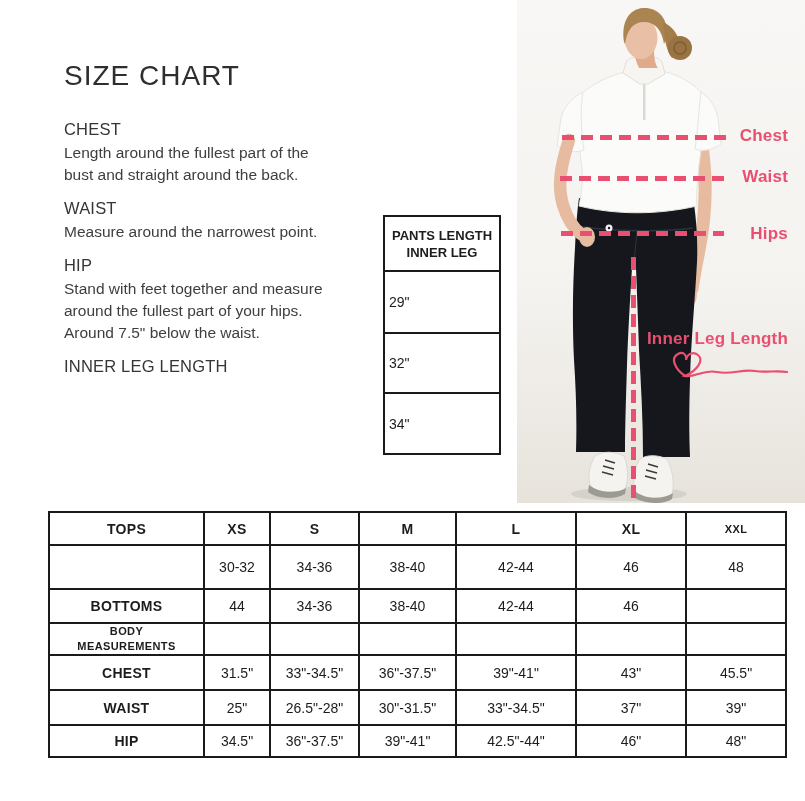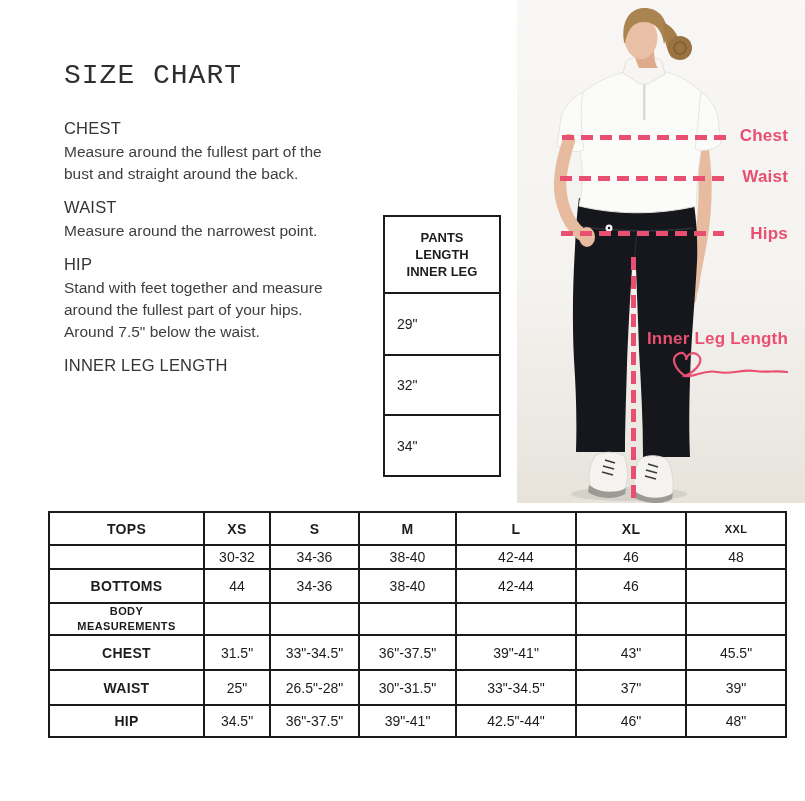--- a/index.html
+++ b/index.html
@@ -10,38 +10,37 @@
     background:#ffffff;
     font-family:"Liberation Sans","DejaVu Sans",sans-serif;
     color:var(--txt);
   }
 
   
   .intro{ position:absolute; left:64px; top:60px; width:320px; }
   .page-title{
     font-size:28px; font-weight:400; letter-spacing:1px; color:#2e2e2e;
     margin:0 0 28px 0;
-    font-family:Liberation Mono, monospace;
   }
   .instr h3{
     font-size:16.5px; font-weight:400; color:#353535;
     margin:0 0 3px 0; letter-spacing:.2px;
   }
   .instr p{
     font-size:15.5px; line-height:22px; margin:0 0 13px 0;
     white-space:pre-line; color:#3e3e3e;
   }
 
   
   .pants-table{
     position:absolute; left:383px; top:215px; width:118px;
     border-collapse:collapse; table-layout:fixed; color:#1d1d1d;
   }
   .pants-table th,.pants-table td{
-    border:2px solid var(--ink); vertical-align:middle; padding:12px;
+    border:2px solid var(--ink); vertical-align:middle; padding:4px;
   }
   .pants-table th{ height:55px; font-size:13px; font-weight:700; line-height:17px; white-space:pre-line; }
   .pants-table td{ height:60px; font-size:14px; font-weight:400; }
 
   
   .model-photo{
     position:absolute; left:517px; top:0; width:288px; height:503px; overflow:hidden;
     background:linear-gradient(180deg,#f8f7f5 0%,#f5f3f0 55%,#ebe8e2 88%,#e7e3db 100%);
   }
   .model-photo svg.figure{ position:absolute; left:0; top:0; }
@@ -65,32 +64,32 @@
     border-collapse:collapse; table-layout:fixed; color:#1c1c1c;
   }
   .size-table th,.size-table td{
     border:2px solid var(--ink); text-align:center; vertical-align:middle;
     padding:0; font-size:14px; font-weight:400;
   }
   .size-table th{ font-weight:700; letter-spacing:.3px; }
   .size-table .lbl{ font-weight:700; letter-spacing:.3px; }
   .size-table .sm{ font-size:11px; letter-spacing:.4px; }
   .pre{ white-space:pre-line; line-height:15px; }
-  tr.h0{ height:33px;border-radius:6px; } tr.r0{ height:24px; } tr.r1{ height:34px; }
+  tr.h0{ height:33px;border-radius:6px; } tr.r0{ height:44px; } tr.r1{ height:34px; }
   tr.r2{ height:28px; } tr.r3{ height:35px; } tr.r4{ height:35px; } tr.r5{ height:32px; }
 </style>
 </head>
 <body>
 
 <div class="intro">
   <h1 class="page-title">SIZE CHART</h1>
 
   <div class="instr">
     <h3>CHEST</h3>
-    <p>Measure around the fullest part of the
+    <p>Length around the fullest part of the
 bust and straight around the back.</p>
   </div>
   <div class="instr">
     <h3>WAIST</h3>
     <p>Measure around the narrowest point.</p>
   </div>
   <div class="instr">
     <h3>HIP</h3>
     <p>Stand with feet together and measure
 around the fullest part of your hips.

